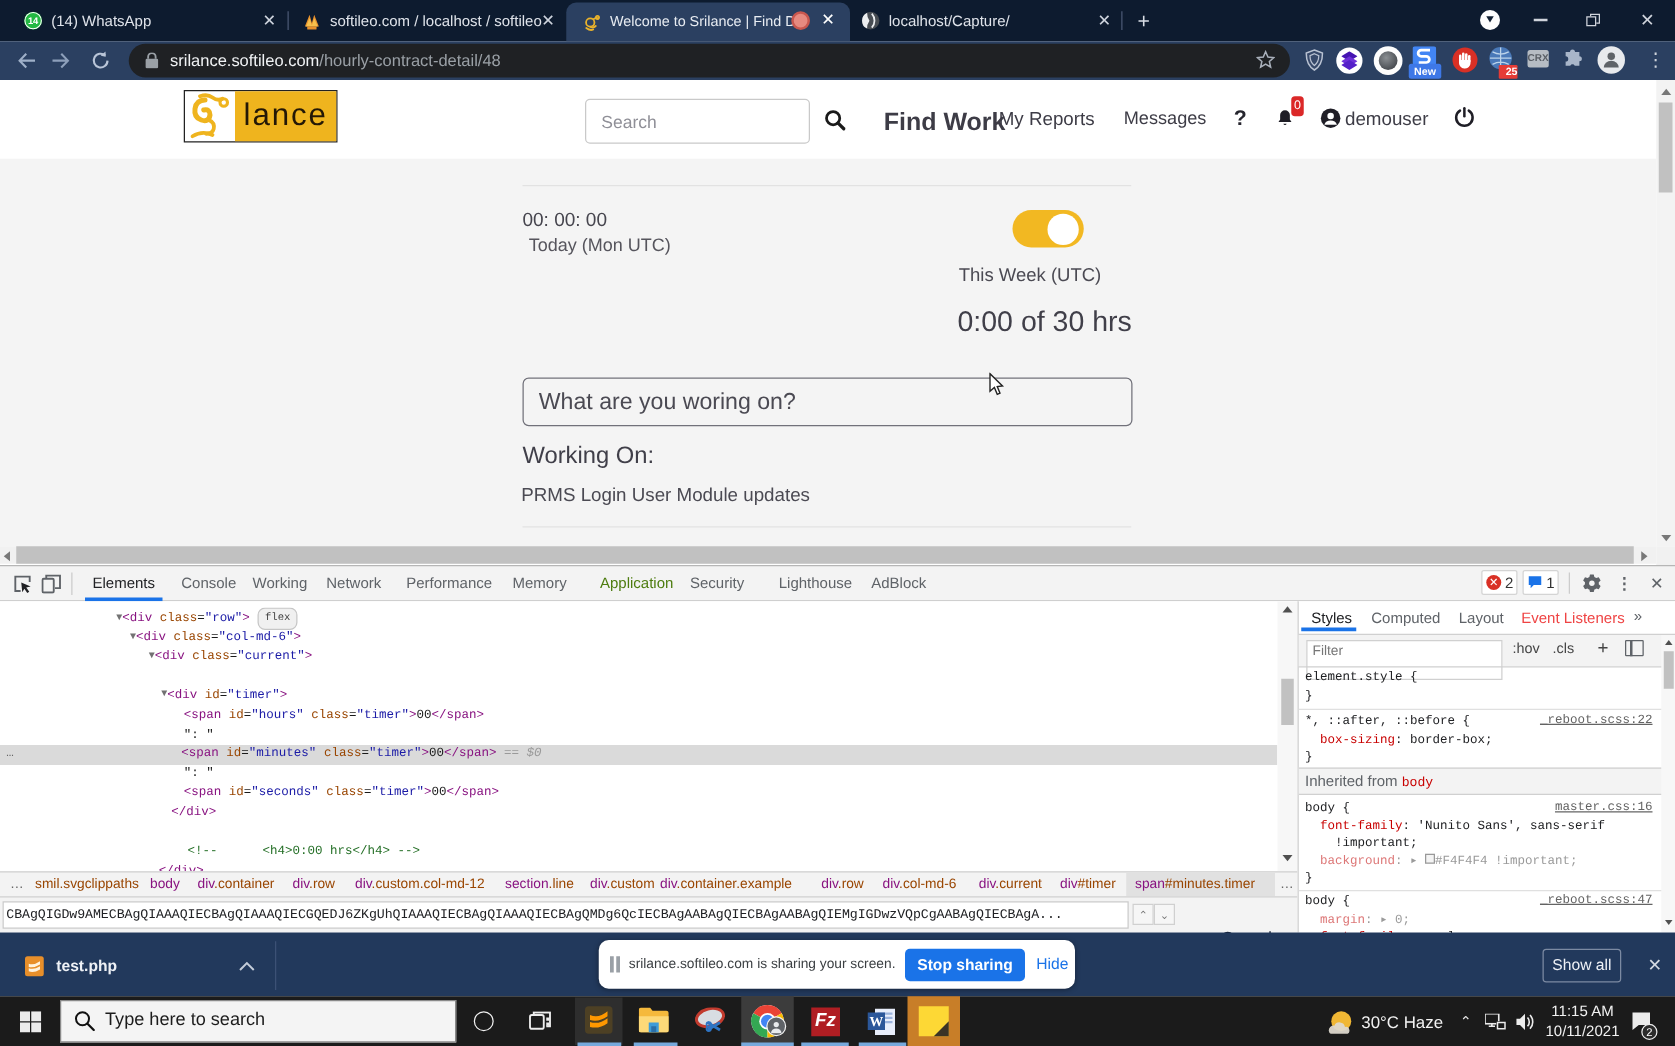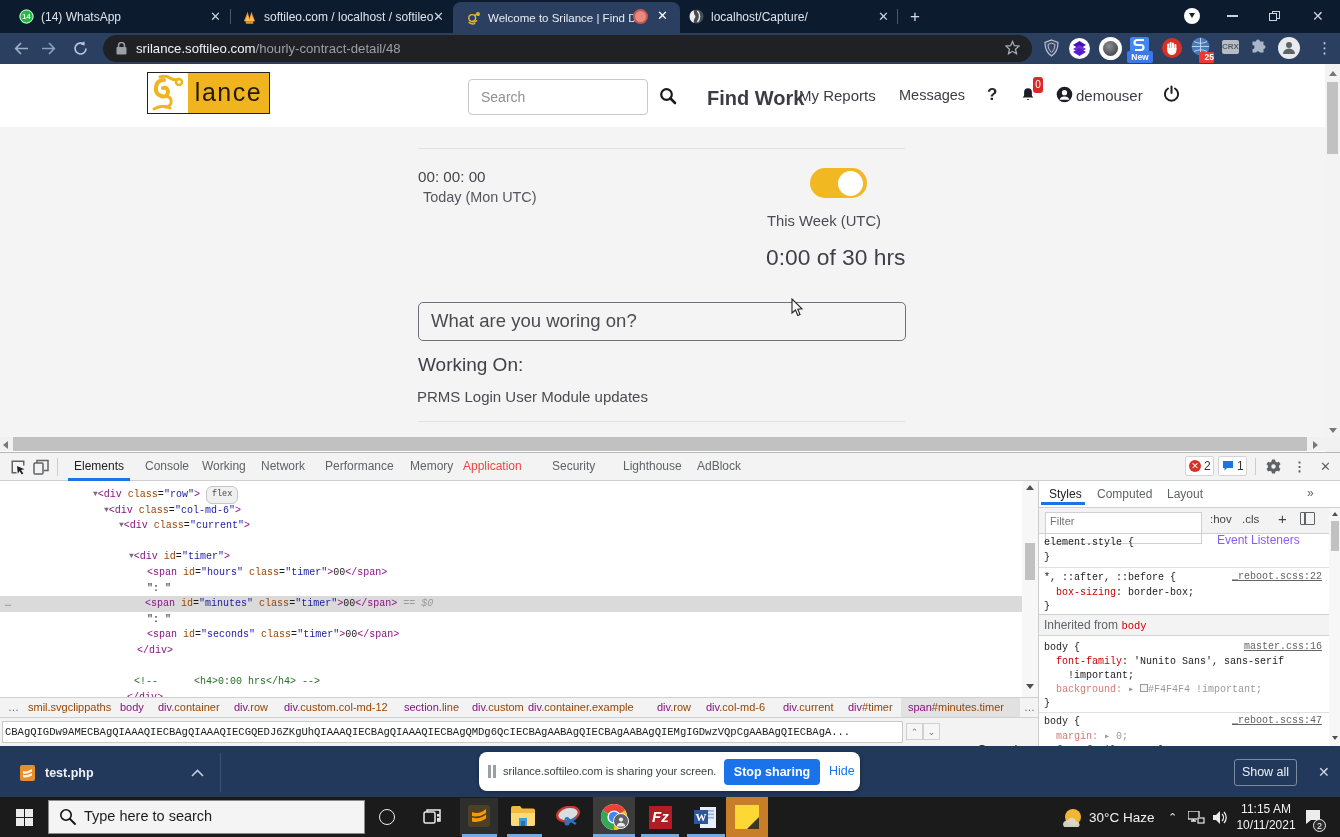--- a/index.html
+++ b/index.html
@@ -236,21 +236,21 @@
     <path d="M4 4 V1.5 h11 v10 h-4" fill="none" stroke="#5f6368" stroke-width="1.5"></path>
   </svg>
 <div class="abs" style="left:57px;top:458px;width:1px;height:18px;background:#ccc;"></div>
 <div class="dttab" style="left:74px;color:#202124;">Elements</div>
 <div class="abs" style="left:68px;top:478px;width:62px;height:3px;background:#1a73e8;"></div>
 <div class="dttab" style="left:145px;color:#5f6368;">Console</div>
 <div class="dttab" style="left:202px;color:#5f6368;">Working</div>
 <div class="dttab" style="left:261px;color:#5f6368;">Network</div>
 <div class="dttab" style="left:325px;color:#5f6368;">Performance</div>
 <div class="dttab" style="left:410px;color:#5f6368;">Memory</div>
-<div class="dttab" style="left:463px;color:#ef4444;">Application</div>
+<div class="dttab" style="left:480px;color:#4d7c0f;">Application</div>
 <div class="dttab" style="left:552px;color:#5f6368;">Security</div>
 <div class="dttab" style="left:623px;color:#5f6368;">Lighthouse</div>
 <div class="dttab" style="left:697px;color:#5f6368;">AdBlock</div>
 <div class="abs" style="left:1185px;top:456px;width:29px;height:20px;border:1px solid #d4d4d4;border-radius:2px;background:#fff;"></div>
 <div class="abs" style="left:1189px;top:460px;width:12px;height:12px;border-radius:50%;background:#d93025;color:#fff;font-size:9px;text-align:center;line-height:12px;">✕</div>
 <div class="abs" style="left:1204px;top:459px;font-size:12px;color:#333;">2</div>
 <div class="abs" style="left:1218px;top:456px;width:29px;height:20px;border:1px solid #d4d4d4;border-radius:2px;background:#fff;"></div>
 <svg class="abs" style="left:1222px;top:460px;" width="12" height="12" viewBox="0 0 12 12">
     <path d="M1 1 h10 v7 h-6 l-2.5 2.5 v-2.5 h-1.5 Z" fill="#1a73e8"></path>
   </svg>
@@ -268,21 +268,21 @@
   <div class="treeline" style="top:1px;"><span style="padding-left:93px;"></span><span class="arr">▼</span><span class="tag">&lt;div</span> <span class="attr">class</span>=<span class="val">"row"</span><span class="tag">&gt;</span> <span style="display:inline-block;background:#f0f0f0;border:1px solid #c6c6c6;border-radius:6px;font-size:8.5px;padding:0 5px;color:#444;transform:translateY(-1px);">flex</span></div>
   <div class="treeline" style="top:16.6px;"><span style="padding-left:104px;"></span><span class="arr">▼</span><span class="tag">&lt;div</span> <span class="attr">class</span>=<span class="val">"col-md-6"</span><span class="tag">&gt;</span></div>
   <div class="treeline" style="top:32.2px;"><span style="padding-left:119px;"></span><span class="arr">▼</span><span class="tag">&lt;div</span> <span class="attr">class</span>=<span class="val">"current"</span><span class="tag">&gt;</span></div>
   <div class="treeline" style="top:63.4px;"><span style="padding-left:129px;"></span><span class="arr">▼</span><span class="tag">&lt;div</span> <span class="attr">id</span>=<span class="val">"timer"</span><span class="tag">&gt;</span></div>
   <div class="treeline" style="top:79px;"><span style="padding-left:147px;"></span><span class="tag">&lt;span</span> <span class="attr">id</span>=<span class="val">"hours"</span> <span class="attr">class</span>=<span class="val">"timer"</span><span class="tag">&gt;</span>00<span class="tag">&lt;/span&gt;</span></div>
   <div class="treeline" style="top:94.6px;"><span style="padding-left:147px;"></span>": "</div>
   <div class="treeline" style="top:110.2px;background:#dadada;width:1022px;"><span style="padding-left:5px;color:#666;">…</span><span style="padding-left:134px;"></span><span class="tag">&lt;span</span> <span class="attr">id</span>=<span class="val">"minutes"</span> <span class="attr">class</span>=<span class="val">"timer"</span><span class="tag">&gt;</span>00<span class="tag">&lt;/span&gt;</span> <span class="dim" style="font-style:italic;">== $0</span></div>
   <div class="treeline" style="top:125.8px;"><span style="padding-left:147px;"></span>": "</div>
   <div class="treeline" style="top:141.4px;"><span style="padding-left:147px;"></span><span class="tag">&lt;span</span> <span class="attr">id</span>=<span class="val">"seconds"</span> <span class="attr">class</span>=<span class="val">"timer"</span><span class="tag">&gt;</span>00<span class="tag">&lt;/span&gt;</span></div>
   <div class="treeline" style="top:157px;"><span style="padding-left:137px;"></span><span class="tag">&lt;/div&gt;</span></div>
-  <div class="treeline" style="top:188.2px;"><span style="padding-left:134px;"></span><span class="com">&lt;!--      &lt;h4&gt;0:00 hrs&lt;/h4&gt; --&gt;</span></div>
+  <div class="treeline" style="top:188.2px;padding-left:16px;"><span style="padding-left:134px;"></span><span class="com">&lt;!--      &lt;h4&gt;0:00 hrs&lt;/h4&gt; --&gt;</span></div>
   <div class="treeline" style="top:203.8px;"><span style="padding-left:127px;"></span><span class="tag">&lt;/div&gt;</span></div>
 </div>
 
 <div class="abs" style="left:1022px;top:481px;width:16px;height:216px;background:#f7f7f7;"></div>
 <div class="abs" style="left:1026px;top:485px;width:0;height:0;border-left:4px solid transparent;border-right:4px solid transparent;border-bottom:5px solid #505050;"></div>
 <div class="abs" style="left:1025px;top:543px;width:10px;height:37px;background:#c1c1c1;"></div>
 <div class="abs" style="left:1026px;top:684px;width:0;height:0;border-left:4px solid transparent;border-right:4px solid transparent;border-top:5px solid #505050;"></div>
 <div class="abs" id="crumbs">
   <div style="position:absolute;left:8px;top:3px;color:#666;">…</div>
   <div style="position:absolute;left:28px;top:3px;"><span class="attr">smil.svgclippaths</span></div>
@@ -306,21 +306,21 @@
   <div class="mono" style="position:absolute;left:5px;top:8px;width:895px;overflow:hidden;white-space:nowrap;font-size:10.6px;letter-spacing:-0.05px;color:#202124;">CBAgQIGDw9AMECBAgQIAAAQIECBAgQIAAAQIECGQEDJ6ZKgUhQIAAAQIECBAgQIAAAQIECBAgQMDg6QcIECBAgAABAgQIECBAgAABAgQIEMgIGDwzVQpCgAABAgQIECBAgA...</div>
   <div style="position:absolute;left:906px;top:5px;width:17px;height:17px;border:1px solid #d0d0d0;background:#f6f6f6;color:#777;font-size:9px;text-align:center;line-height:16px;">⌃</div>
   <div style="position:absolute;left:923px;top:5px;width:17px;height:17px;border:1px solid #d0d0d0;background:#f6f6f6;color:#777;font-size:9px;text-align:center;line-height:16px;">⌄</div>
   <div style="position:absolute;left:977px;top:24px;color:#0f172a;font-size:13px;">Cancel</div>
 </div>
 <div class="abs" id="dtright">
   <div style="position:absolute;left:10px;top:6px;color:#202124;font-size:12px;">Styles</div>
   <div style="position:absolute;left:2px;top:21px;width:44px;height:3px;background:#1a73e8;"></div>
   <div style="position:absolute;left:58px;top:6px;color:#5f6368;font-size:12px;">Computed</div>
   <div style="position:absolute;left:128px;top:6px;color:#5f6368;font-size:12px;">Layout</div>
-  <div style="position:absolute;left:178px;top:6px;color:#8b5cf6;font-size:12px;margin-top:46px;">Event Listeners</div>
+  <div style="position:absolute;left:178px;top:6px;color:#ef4444;font-size:12px;">Event Listeners</div>
   <div style="position:absolute;left:268px;top:5px;color:#5f6368;font-size:12px;">»</div>
   <div style="position:absolute;left:0;top:26px;width:302px;height:1px;background:#d0d0d0;"></div>
   <div style="position:absolute;left:0;top:27px;width:302px;height:25px;background:#f3f3f3;"></div>
   <div style="position:absolute;left:6px;top:31px;width:157px;height:32px;background:#fff;border:1px solid #d0d0d0;color:#767676;font-size:11px;line-height:16px;"><span style="margin-left:4px;">Filter</span></div>
   <div style="position:absolute;left:171px;top:32px;color:#444;font-size:11.5px;">:hov</div>
   <div style="position:absolute;left:203px;top:32px;color:#444;font-size:11.5px;">.cls</div>
   <div style="position:absolute;left:239px;top:29px;color:#444;font-size:15px;">+</div>
   <div style="position:absolute;left:261px;top:31px;width:15px;height:13px;border:1.5px solid #5f6368;border-radius:1px;"></div>
   <div style="position:absolute;left:265px;top:31px;width:1.5px;height:13px;background:#5f6368;"></div>
   <div style="position:absolute;left:0;top:52px;width:302px;height:1px;background:#d0d0d0;"></div>

